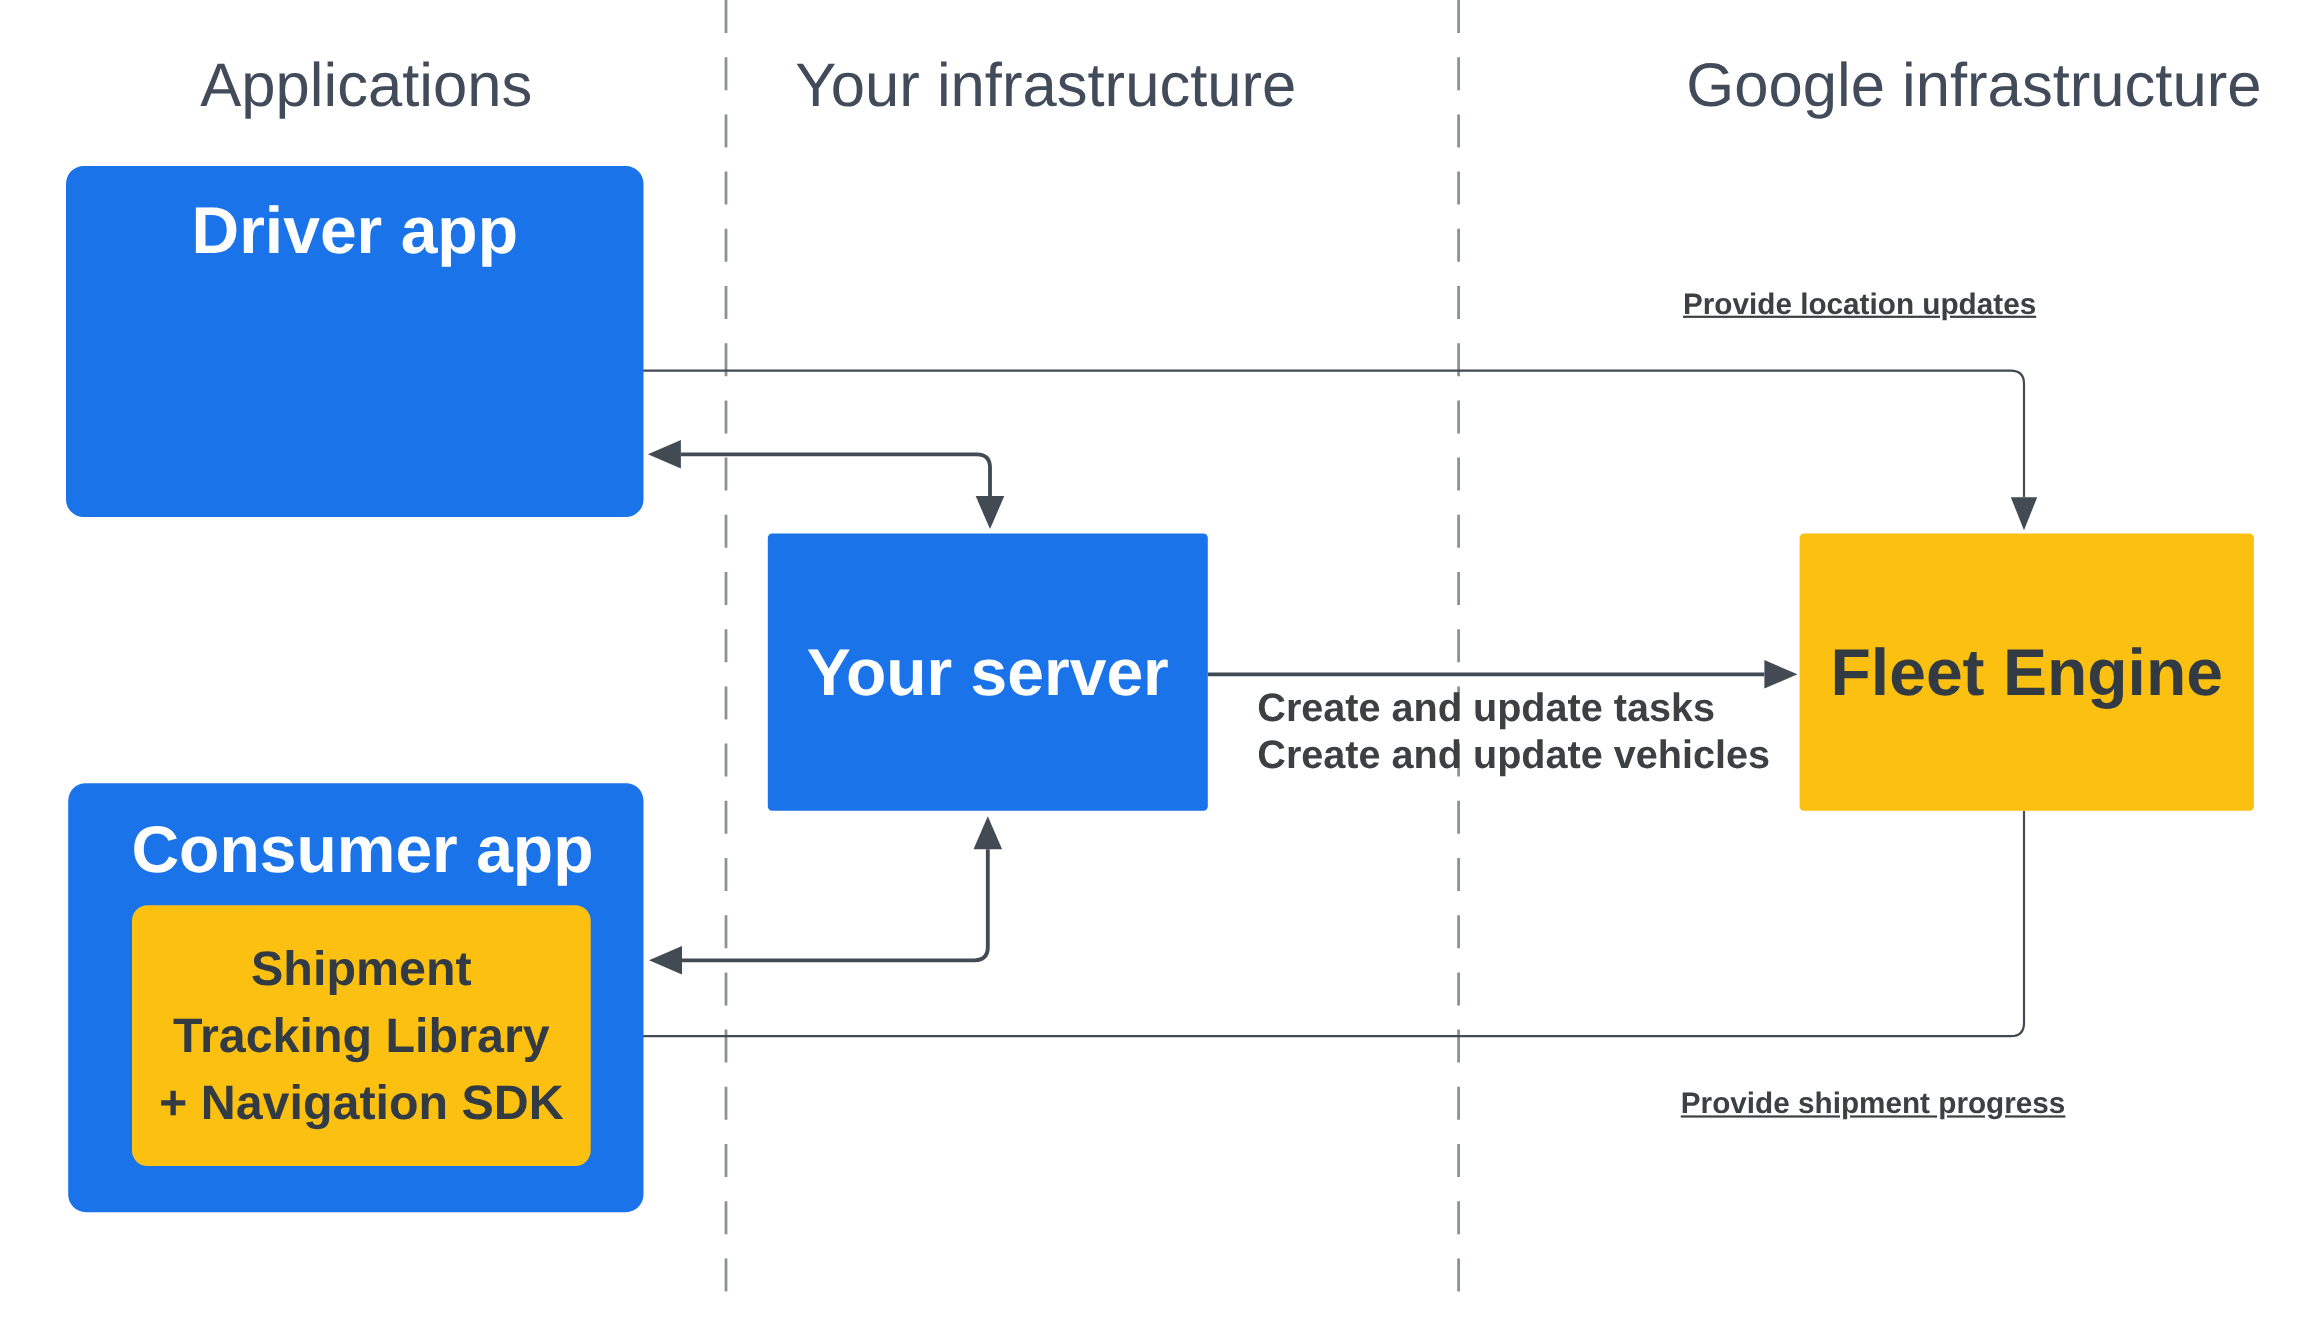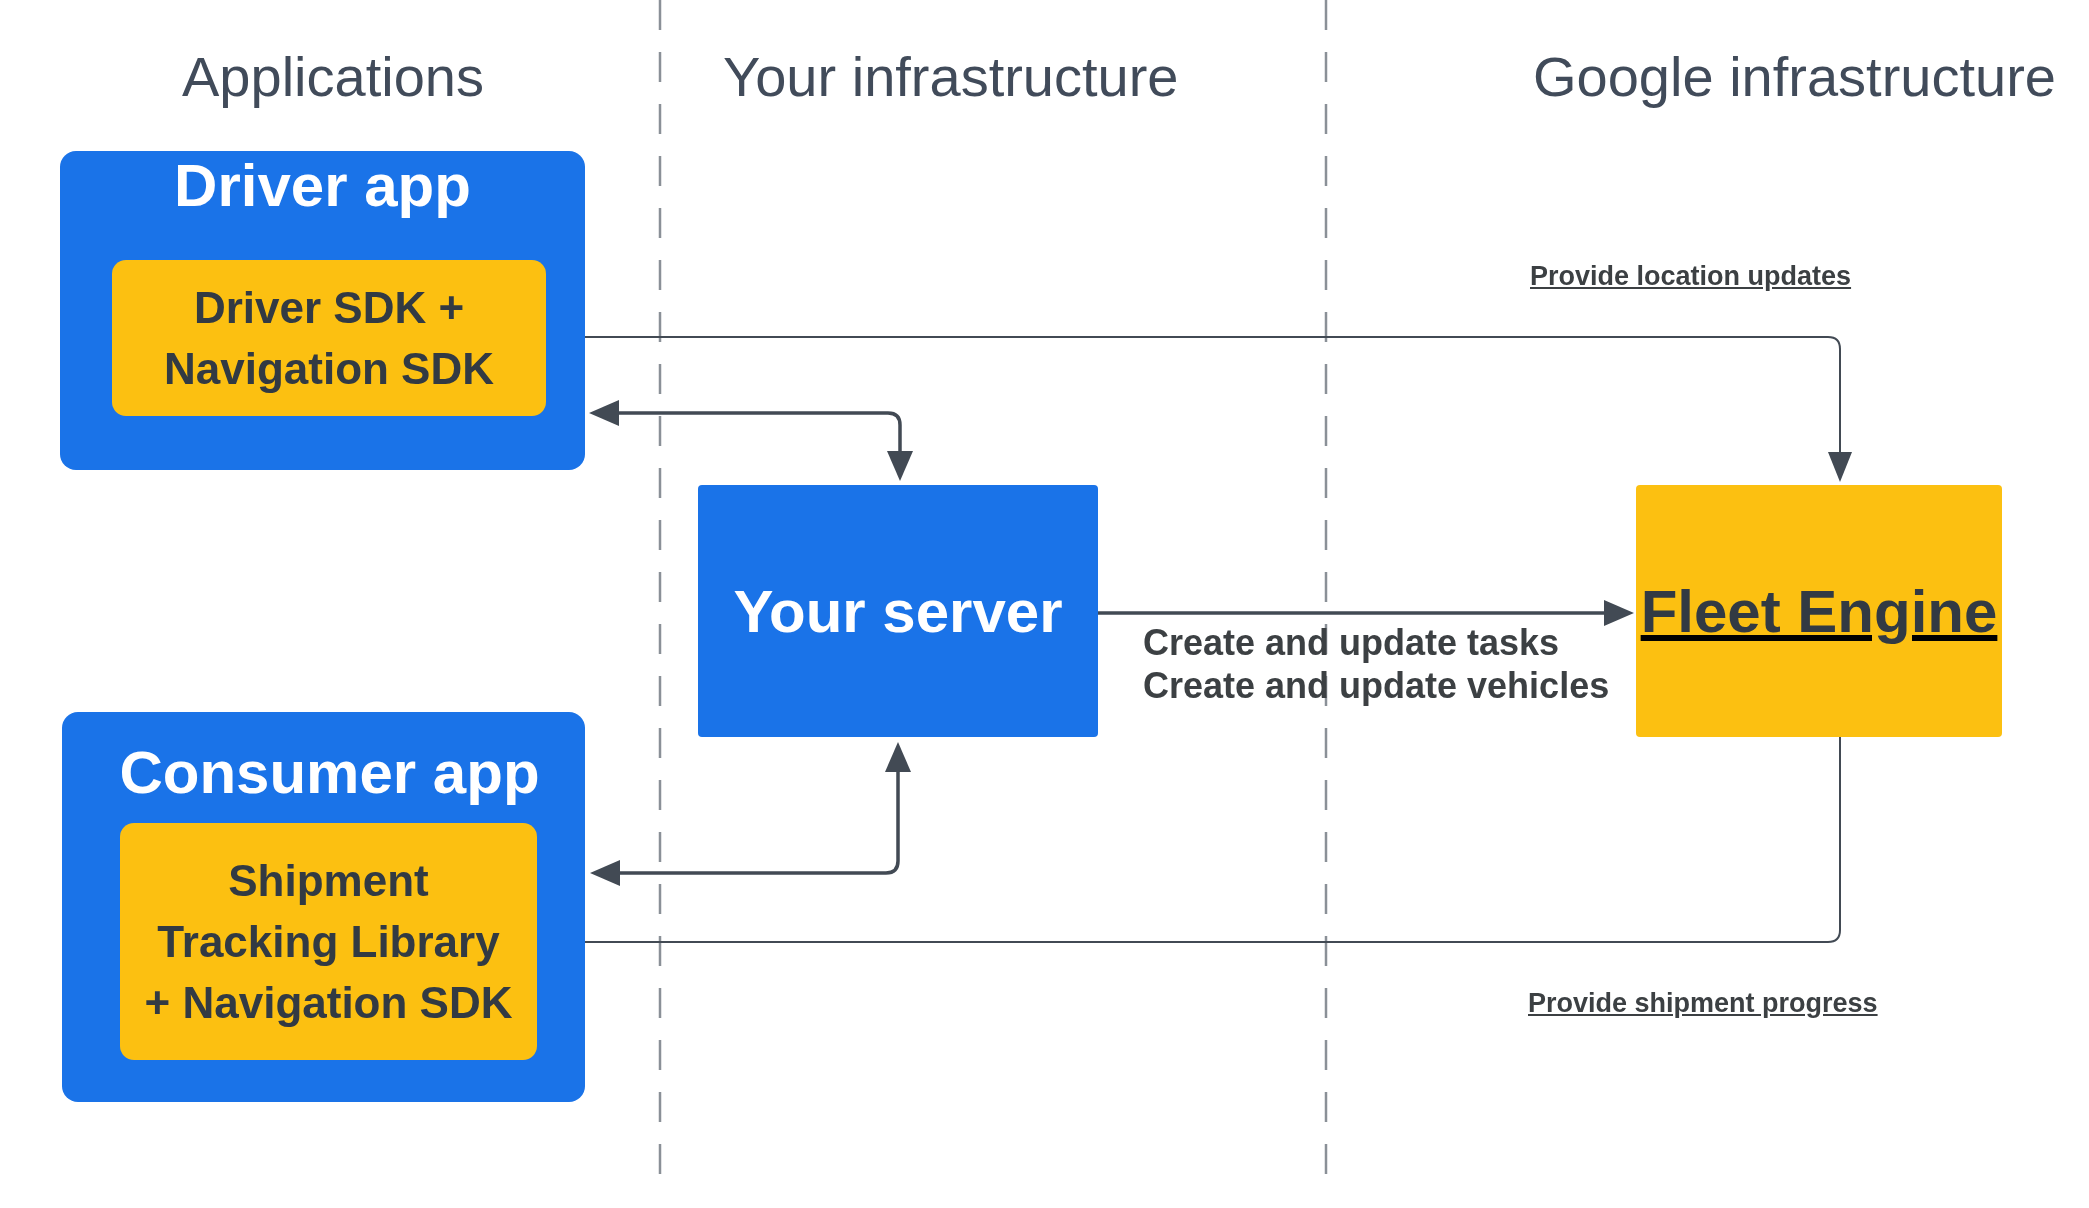--- a/index.html
+++ b/index.html
@@ -123,41 +123,37 @@
 
     <path class="wire thick" d="M 620 873 H 886 Q 898 873 898 861 V 772"></path>
     <polygon class="head" points="590,873 620,860 620,886"></polygon>
     <polygon class="head" points="898,742 885,772 911,772"></polygon>
 
     <path class="wire thin" d="M 1840 737 V 930 Q 1840 942 1828 942 H 574"></path>
     <polygon class="head" points="544,942 574,930 574,954"></polygon>
   </svg>
 
   <div class="node blue-box" style="left:60px;top:151px;width:525px;height:319px;">
-    <span class="app-title" style="">Driver app</span>
-    <div class="sdk-box yellow-box" style="left:52px;top:109px;width:434px;height:156px;">
-      <span class="sdk-line">Driver SDK +</span>
-      <span class="sdk-line">Navigation SDK</span>
-    </div>
+    <span class="app-title" style="margin-top:24px;">Driver app</span>
   </div>
 
   <div class="node blue-box" style="left:62px;top:712px;width:523px;height:390px;">
     <span class="app-title" style="margin-top:26px;margin-left:12px;">Consumer app</span>
     <div class="sdk-box yellow-box" style="left:58px;top:111px;width:417px;height:237px;text-align:right;">
       <span class="sdk-line">Shipment</span>
       <span class="sdk-line">Tracking Library</span>
       <span class="sdk-line">+ Navigation SDK</span>
     </div>
   </div>
 
   <div class="server-box blue-box" style="left:698px;top:485px;width:400px;height:252px;">
     <span>Your server</span>
   </div>
 
-  <div class="fleet-box yellow-box" style="left:1636px;top:485px;width:366px;height:252px;text-decoration:underline;">
+  <div class="fleet-box yellow-box" style="left:1636px;top:485px;width:413px;height:252px;">
     <span>Fleet Engine</span>
   </div>
 
   <div class="edge-label big" style="left:1530px;top:261px;">Provide location updates</div>
 
   <div class="edge-label small" style="left:1143px;top:621px;">
     <div>Create and update tasks</div>
     <div>Create and update vehicles</div>
   </div>
 

